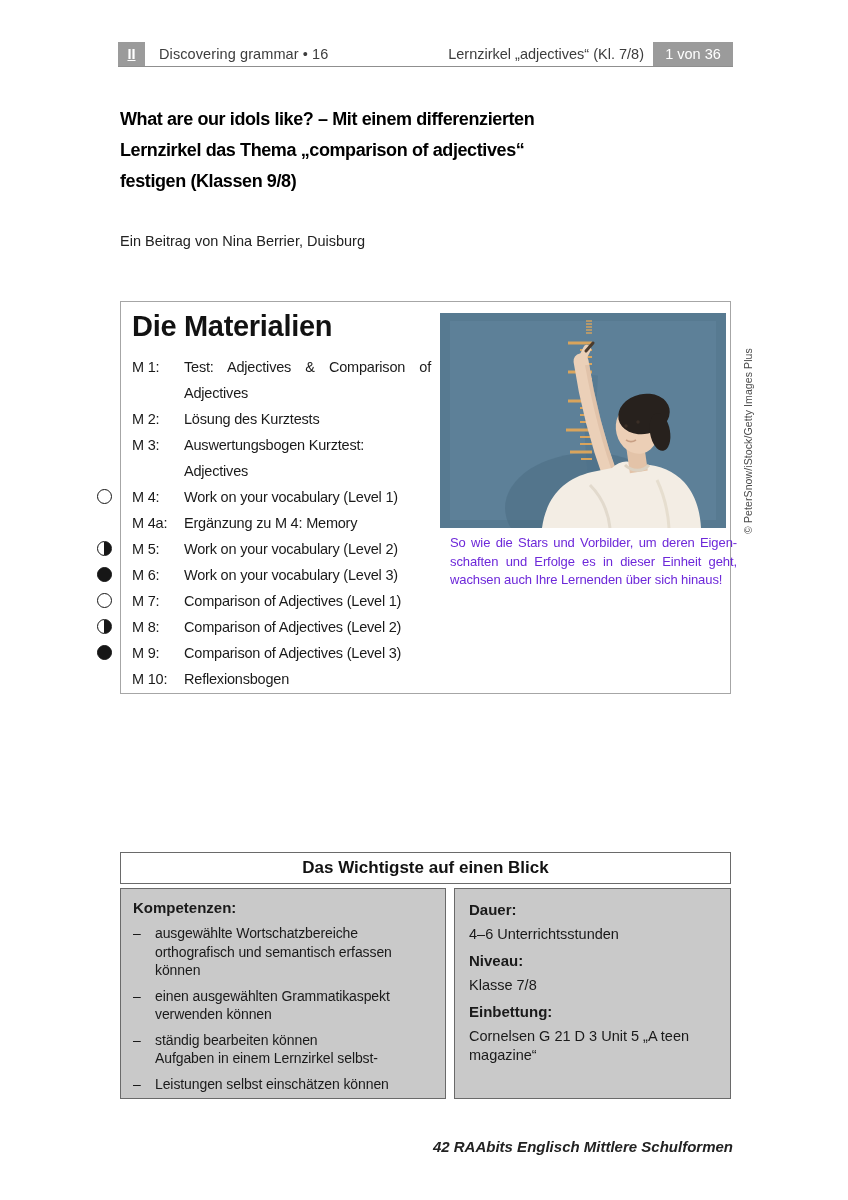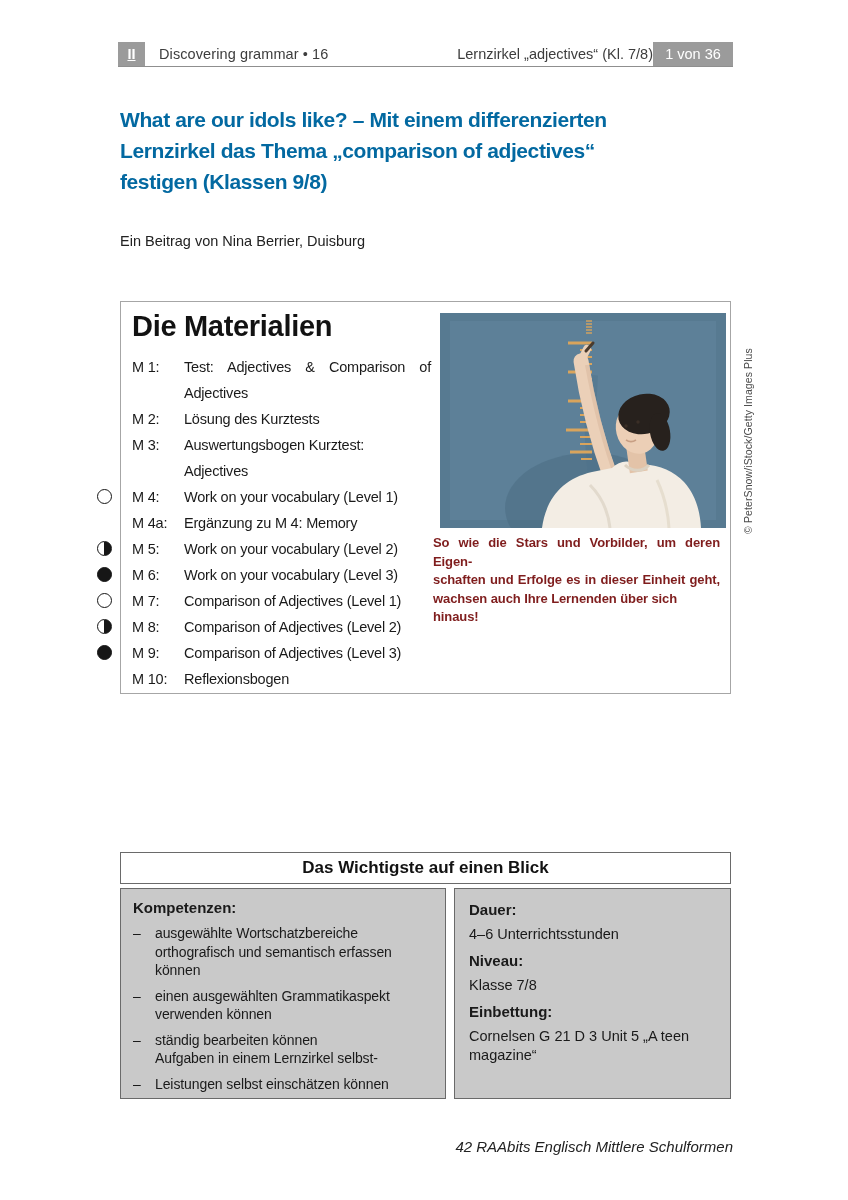--- a/index.html
+++ b/index.html
@@ -7,25 +7,25 @@
         font-family:"Liberation Sans",sans-serif;color:#1a1a1a;}
 
   
   .header{position:absolute;left:118px;top:42px;width:615px;height:24px;
           border-bottom:1px solid #8f8f8f;display:flex;align-items:center;
           font-size:14.5px;color:#3d3d3d;}
   .badge{background:#9b9b9b;color:#fff;height:24px;line-height:24px;text-align:center;flex:none;}
   .badge.section{width:27px;font-weight:bold;text-decoration:underline;}
   .badge.page{width:80px;font-size:14.5px;}
   .series{margin-left:14px;letter-spacing:0.1px;}
-  .topic{margin-left:auto;}
-
-  
-  .title{position:absolute;left:120px;top:104px;width:620px;font-size:21px;
-         font-weight:bold;line-height:31px;letter-spacing:-0.4px;color:#0369a1;}
+  .topic{margin-left:auto;margin-right:9px;}
+
+  
+  .title{position:absolute;left:120px;top:104px;width:620px;font-size:18px;
+         font-weight:bold;line-height:31px;letter-spacing:-0.4px;color:#000000;}
   .byline{position:absolute;left:120px;top:233px;font-size:14.5px;color:#222;}
 
   
   .matbox{position:absolute;left:120px;top:301px;width:611px;height:393px;
           border:1px solid #a6a6a6;box-sizing:border-box;}
   .mathead{position:absolute;left:11px;top:8px;font-size:29px;font-weight:bold;
            letter-spacing:-0.3px;color:#121212;}
   .matlist{position:absolute;left:11px;top:52px;width:300px;font-size:14.5px;
            line-height:26px;letter-spacing:-0.2px;}
   .mrow{position:relative;display:flex;}
@@ -33,22 +33,22 @@
   .mtext{width:247px;}
   .tline{display:block;}
   .just{text-align:justify;text-align-last:justify;}
   .marker{position:absolute;left:-35px;top:5px;width:13px;height:13px;
           border:1.6px solid #161616;border-radius:50%;background:#fff;}
   .marker.half{background:linear-gradient(90deg,#ffffff 0 50%,#161616 50% 100%);}
   .marker.full{background:#161616;}
 
   
   .photo{position:absolute;left:319px;top:11px;width:286px;height:215px;display:block;}
-  .caption{position:absolute;left:312px;top:232px;width:287px;font-size:13px;
-           line-height:18.5px;letter-spacing:-0.1px;color:#7f1d1d;font-weight:bold;}
+  .caption{position:absolute;left:329px;top:232px;width:287px;font-size:13px;
+           line-height:18.5px;letter-spacing:-0.1px;color:#6d28d9;}
   .credit{position:absolute;left:649px;top:434px;width:200px;height:14px;
           transform:rotate(-90deg);transform-origin:center;text-align:center;
           font-size:10.5px;color:#4a4a4a;letter-spacing:0.1px;}
 
   
   .ov{position:absolute;left:120px;top:852px;width:611px;}
   .ov-title{height:32px;border:1px solid #6a6a6a;background:#fff;box-sizing:border-box;
             display:flex;align-items:center;justify-content:center;
             font-size:17px;font-weight:bold;color:#121212;}
   .ov-cells{display:flex;gap:8px;margin-top:4px;}
@@ -56,21 +56,21 @@
   .cell.left{width:326px;padding:8px 12px;}
   .cell.right{flex:1;padding:8px 14px;}
   .klabel{font-weight:bold;font-size:15px;margin:2px 0 8px;}
   .bullet{display:flex;margin-bottom:7px;font-size:14px;line-height:18.5px;letter-spacing:-0.1px;}
   .dash{width:22px;flex:none;}
   .g .lab{font-weight:bold;font-size:15px;margin:4px 0 7px;}
   .g .val{font-size:14.5px;line-height:19px;margin-bottom:8px;max-width:258px;}
 
   
   .footer{position:absolute;left:120px;top:1138px;width:613px;text-align:right;
-          font-style:italic;font-size:15px;color:#222;}
+          font-style:italic;font-size:15px;color:#222;font-weight:bold;}
 </style>
 </head>
 <body>
 
 <div id="page">
 
   <div class="header">
     <div class="badge section">II</div>
     <div class="series">Discovering grammar • 16</div>
     <div class="topic">Lernzirkel „adjectives“ (Kl. 7/8)</div>

